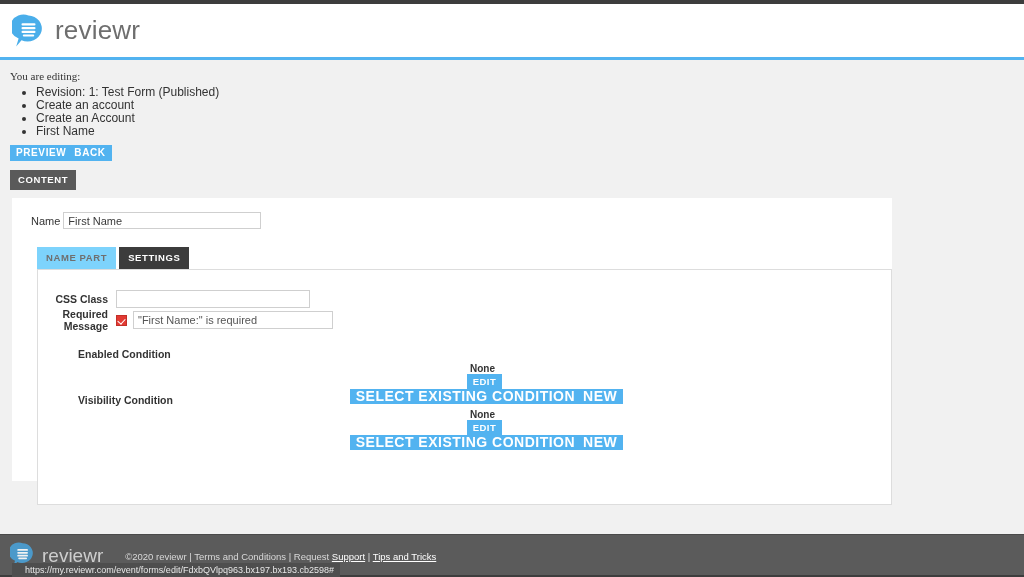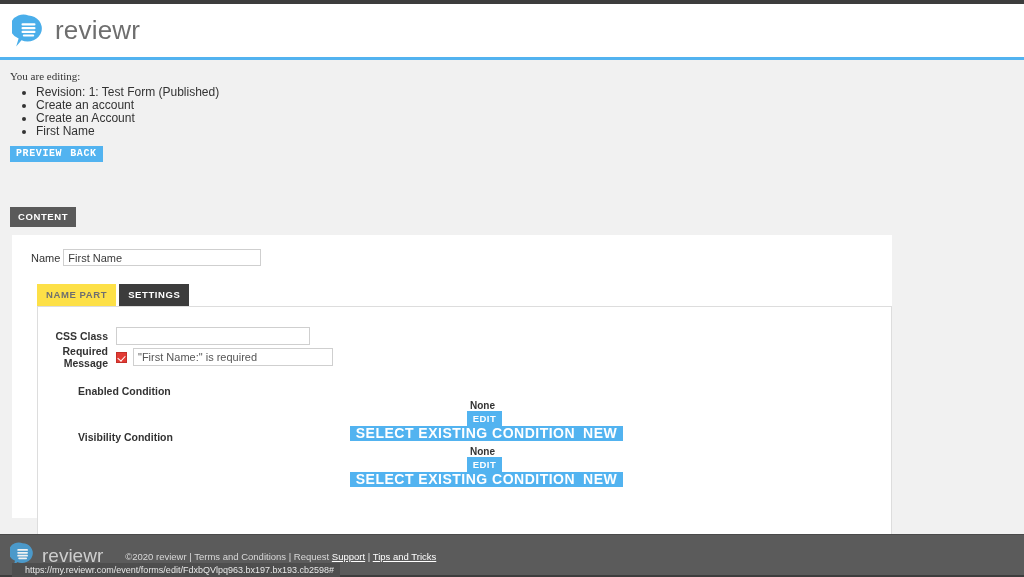--- a/index.html
+++ b/index.html
@@ -96,36 +96,34 @@
     height: 16px;
     gap: 8px;
   }
   .action-bar a {
     color: #ffffff;
     font-size: 10px;
     font-weight: bold;
     letter-spacing: 0.6px;
     text-decoration: none;
     line-height: 16px;
-    font-family: Liberation Mono, monospace;
   }
 
   
   .content-tab-row {
     margin: 9px 0 0 10px;
   }
   .content-tab {
     display: inline-block;
     background: #5a5a5a;
     color: #ffffff;
     font-size: 9.5px;
     font-weight: bold;
     letter-spacing: 0.6px;
     padding: 4px 8px 5px 8px;
-    margin-top: 36px;
   }
 
   
   .panel {
     margin: 8px 0 0 12px;
     width: 880px;
     height: 283px;
     background: #ffffff;
     box-sizing: border-box;
     position: relative;
@@ -160,21 +158,21 @@
     align-items: flex-end;
     gap: 3px;
   }
   .tab {
     font-size: 9.5px;
     font-weight: bold;
     letter-spacing: 0.6px;
     padding: 5px 9px 6px 9px;
   }
   .tab.inactive {
-    background: #fde047;
+    background: #7dd3fc;
     color: #6f6f6f;
   }
   .tab.active {
     background: #3c3c3c;
     color: #ffffff;
   }
 
   
   .settings-box {
     margin: 0 0 0 25px;

